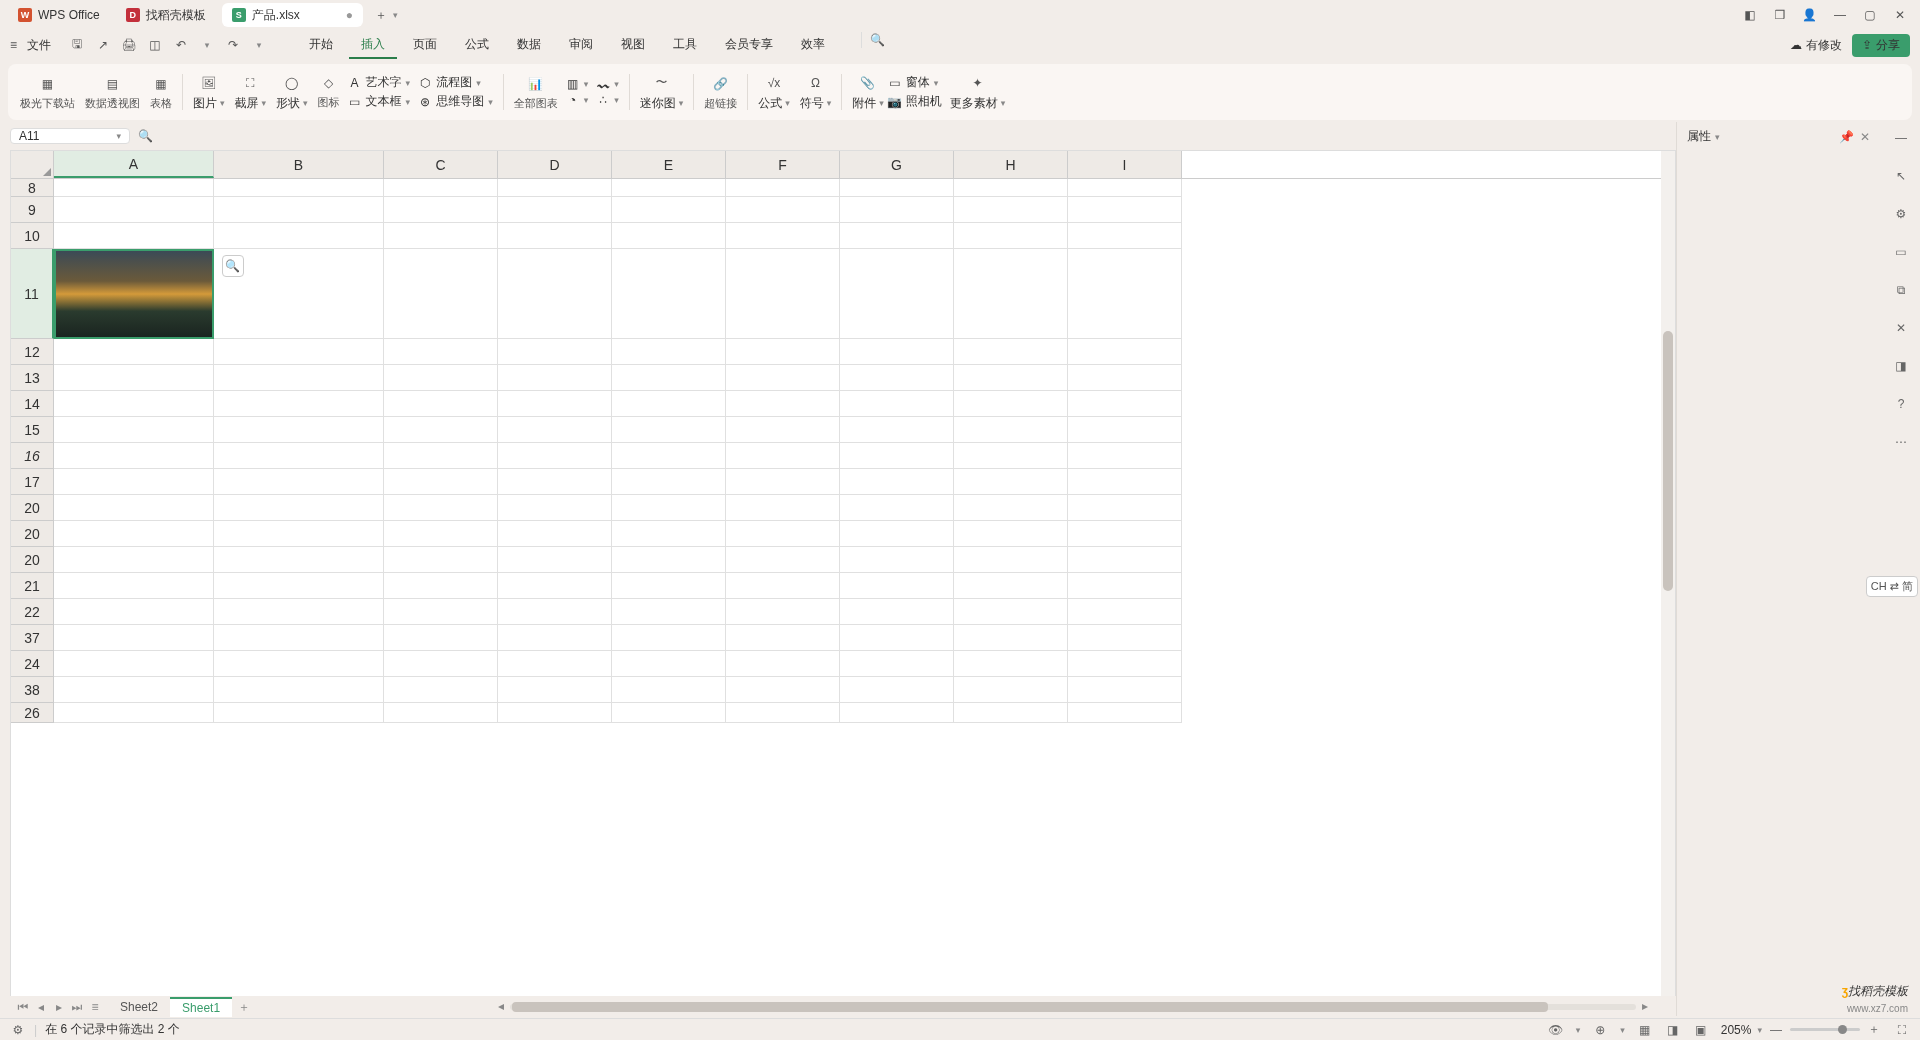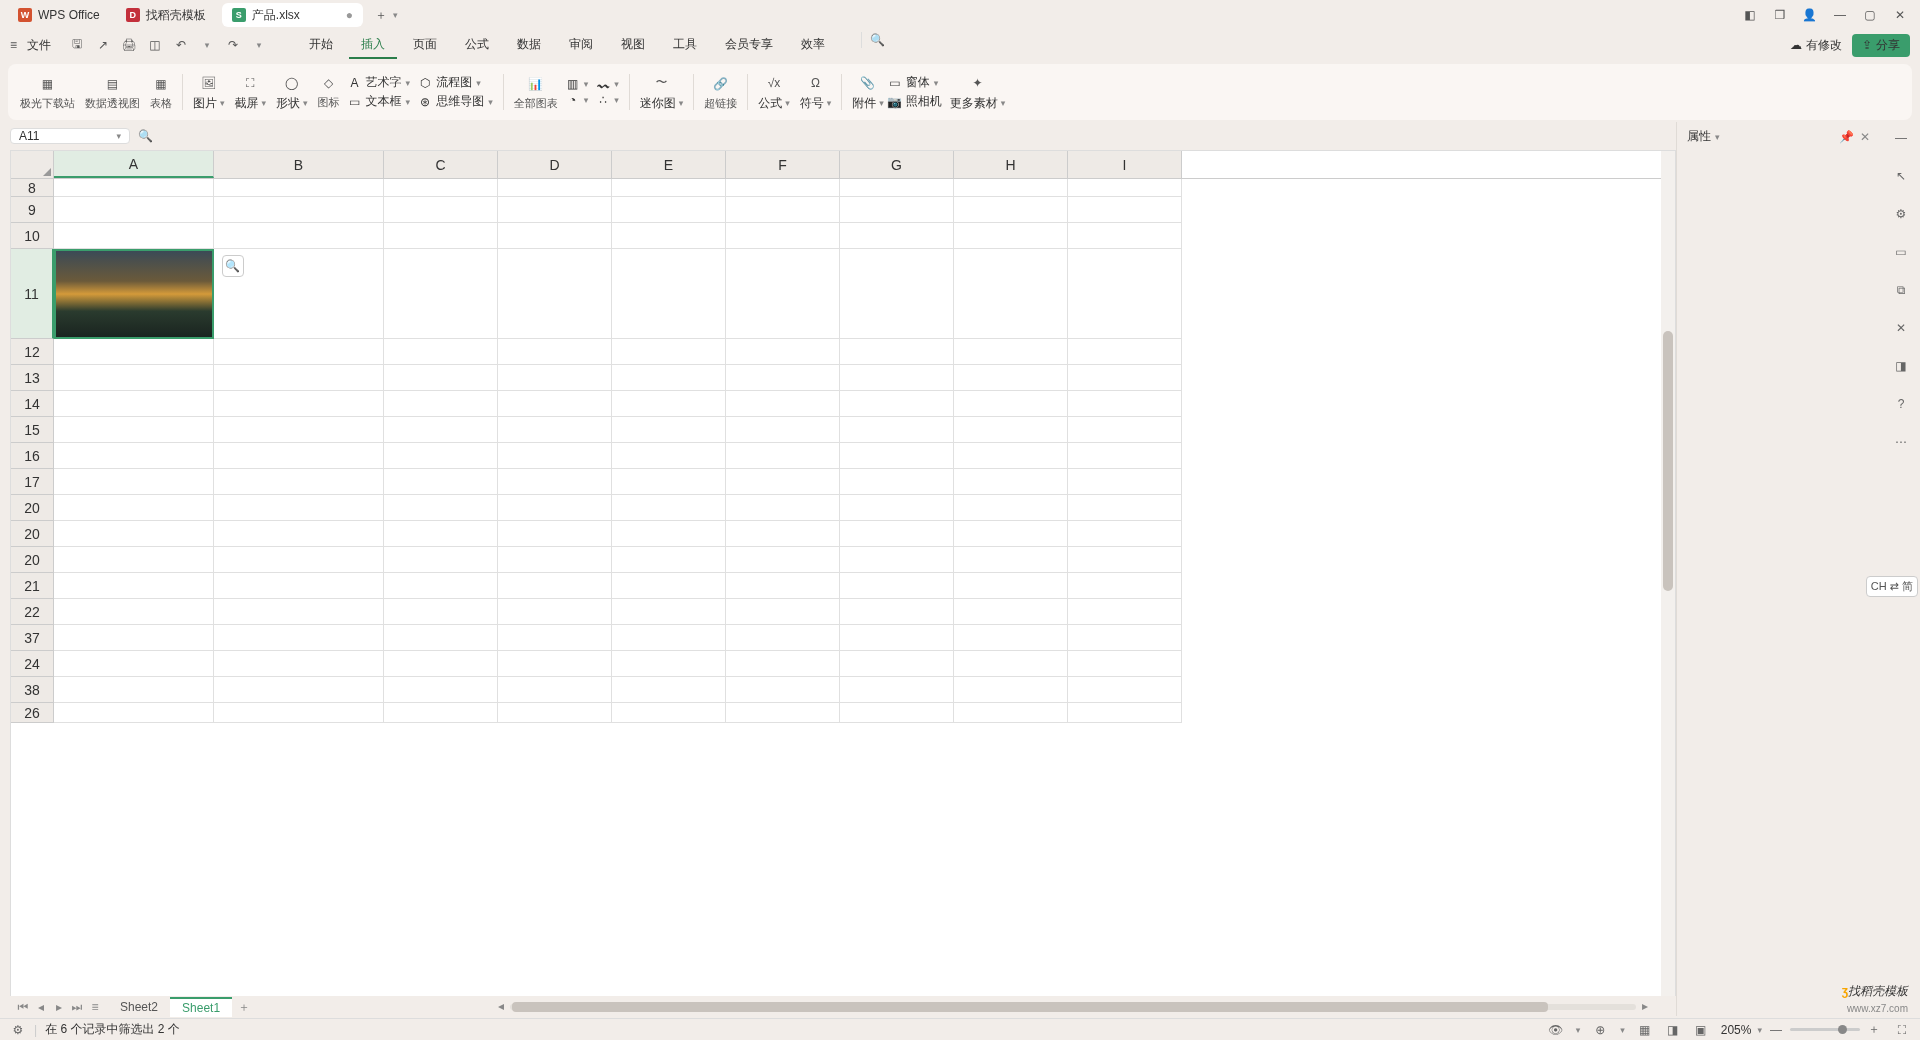--- a/index.html
+++ b/index.html
@@ -367,21 +367,21 @@
   <div class="grid-body">
     <div class="row-headers" id="row-header-container">
         <div class="row-h" style="height: 18px;">8</div>
         <div class="row-h" style="height: 26px;">9</div>
         <div class="row-h" style="height: 26px;">10</div>
         <div class="row-h active" style="height: 90px;">11</div>
         <div class="row-h" style="height: 26px;">12</div>
         <div class="row-h" style="height: 26px;">13</div>
         <div class="row-h" style="height: 26px;">14</div>
         <div class="row-h" style="height: 26px;">15</div>
-        <div class="row-h" style="height: 26px;">16</div>
+        <div class="row-h" style="height: 26px; font-style: italic;">16</div>
         <div class="row-h" style="height: 26px;">17</div>
         <div class="row-h" style="height: 26px;">20</div>
         <div class="row-h" style="height: 26px;">20</div>
         <div class="row-h" style="height: 26px;">20</div>
         <div class="row-h" style="height: 26px;">21</div>
         <div class="row-h" style="height: 26px;">22</div>
         <div class="row-h" style="height: 26px;">37</div>
         <div class="row-h" style="height: 26px;">24</div>
         <div class="row-h" style="height: 26px;">38</div>
         <div class="row-h" style="height: 20px;">26</div>

